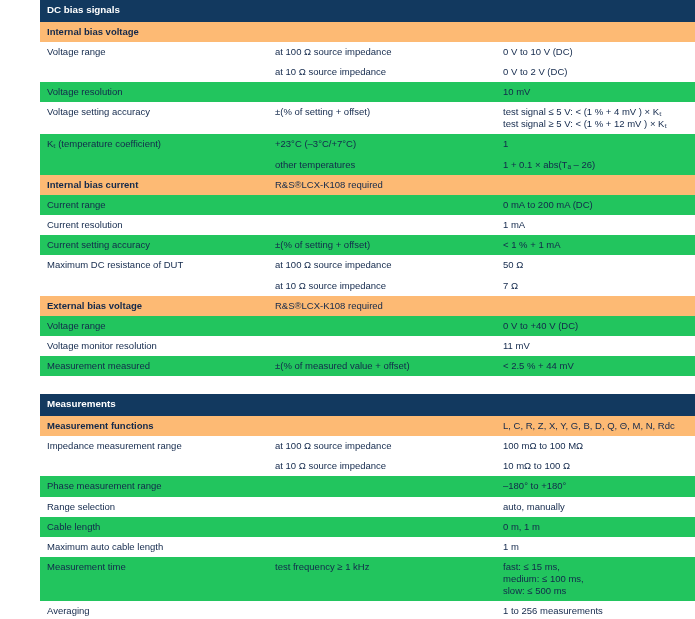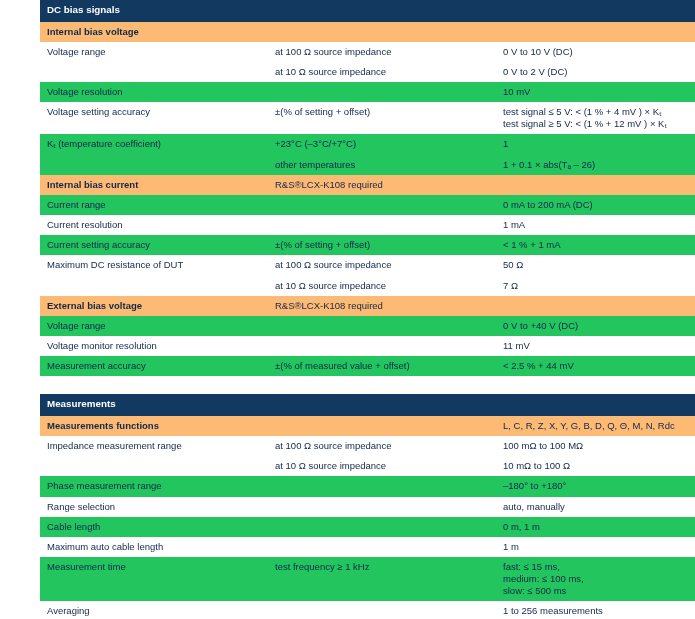--- a/index.html
+++ b/index.html
@@ -154,41 +154,41 @@
           <td class="l">Voltage range</td>
           <td class="m"></td>
           <td class="v">0 V to +40 V (DC)</td>
         </tr>
         <tr class="plain">
           <td class="l">Voltage monitor resolution</td>
           <td class="m"></td>
           <td class="v">11 mV</td>
         </tr>
         <tr class="shade">
-          <td class="l">Measurement accuracy</td>
+          <td class="l">Measurement measured</td>
           <td class="m">±(% of measured value + offset)</td>
           <td class="v">&lt; 2.5 % + 44 mV</td>
         </tr>
       </tbody>
   </table>
 
   <div class="spacer"></div>
 
   <table class="spec" id="table-1">
     <colgroup>
         <col class="c1">
         <col class="c2">
         <col class="c3">
       </colgroup>
     <tbody>
         <tr class="title">
           <td colspan="3">Measurements</td>
         </tr>
         <tr class="subhead">
-          <td class="l">Measurements functions</td>
+          <td class="l">Measurement functions</td>
           <td class="m"></td>
           <td class="v">L, C, R, Z, X, Y, G, B, D, Q, Θ, M, N, Rdc</td>
         </tr>
         <tr class="plain">
           <td class="l">Impedance measurement range</td>
           <td class="m">at 100 Ω source impedance</td>
           <td class="v">100 mΩ to 100 MΩ</td>
         </tr>
         <tr class="plain">
           <td class="l"></td>

